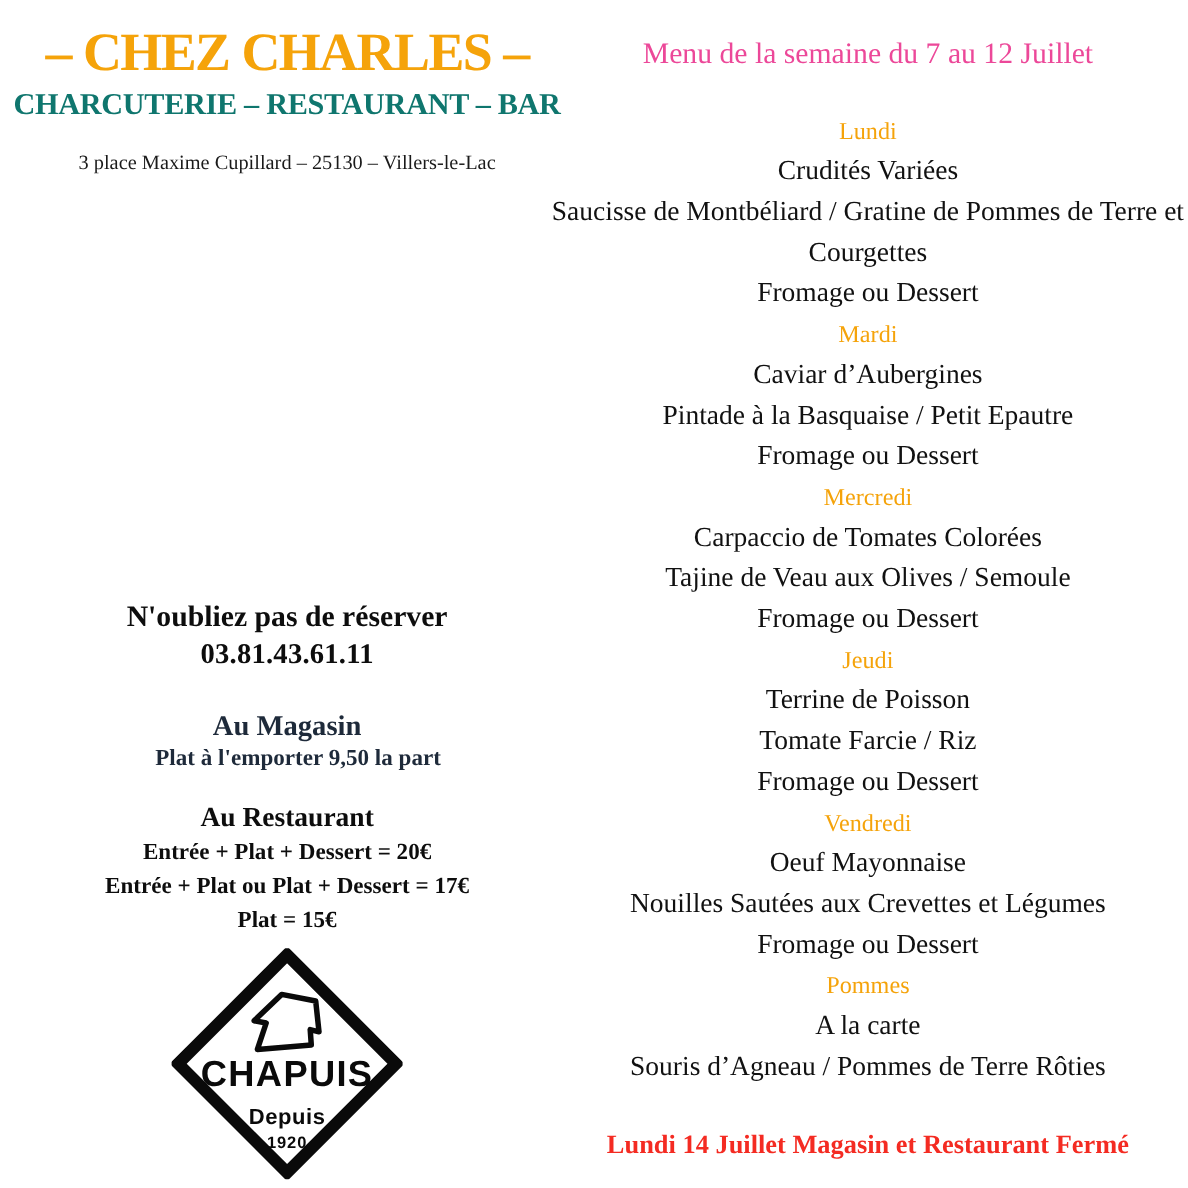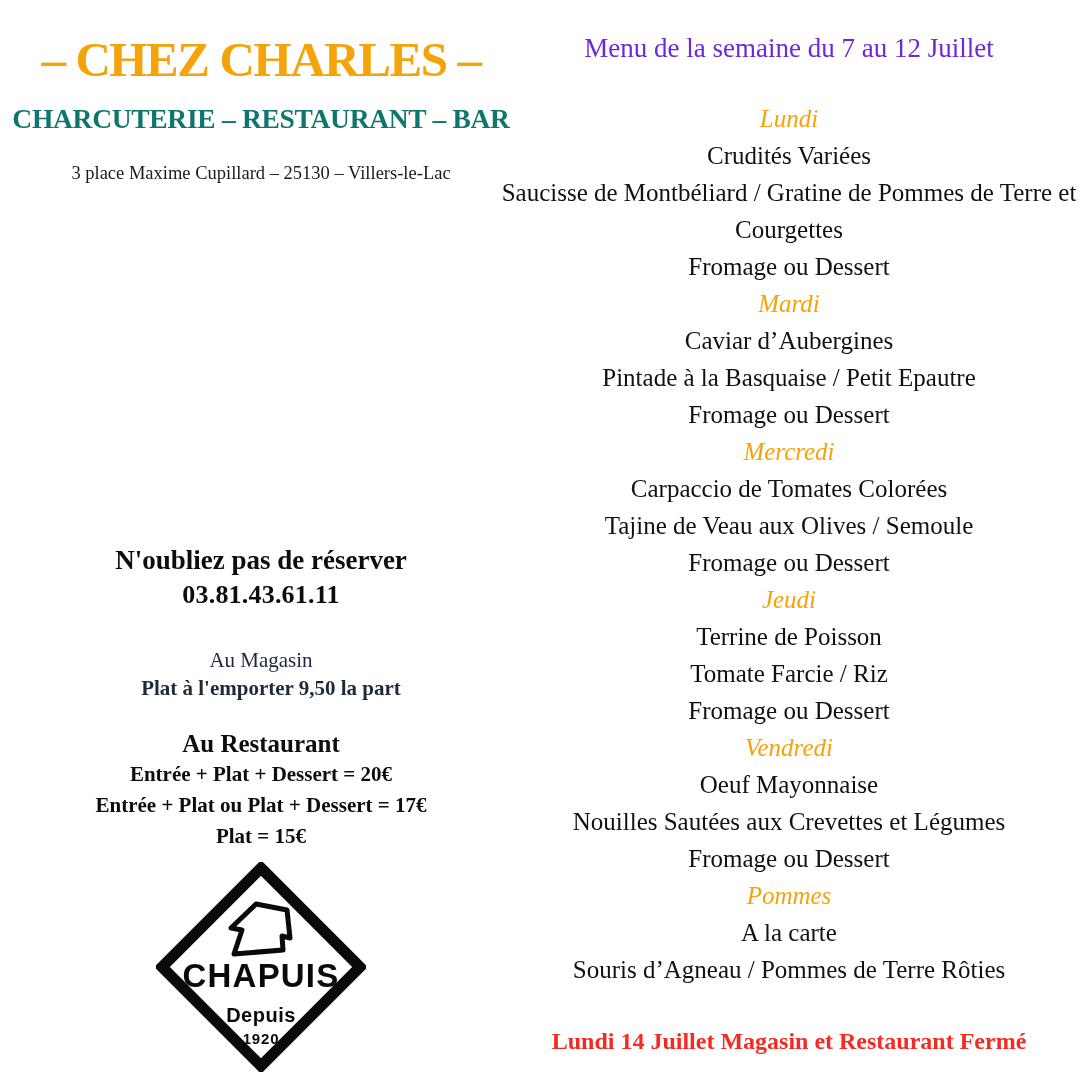--- a/index.html
+++ b/index.html
@@ -28,21 +28,21 @@
   .left-col {
     position: absolute;
     left: 0;
     top: 0;
     width: 522px;
     height: 1080px;
     text-align: center;
   }
 
   .brand-title {
-    margin: 12px;
+    margin: 0;
     padding-top: 22px;
     font-size: 49px;
     font-weight: 700;
     letter-spacing: -1.4px;
     color: #f5a30a;
     line-height: 1.05;
     white-space: nowrap;
   }
 
   .brand-sub {
@@ -111,22 +111,22 @@
 
   
   .magasin {
     position: absolute;
     top: 646px;
     left: 0;
     width: 100%;
     color: #1e2a3a;
   }
   .magasin-title {
-    font-size: 21px;
-    font-weight: 400;
+    font-size: 26px;
+    font-weight: 700;
     line-height: 28px;
   }
   .magasin-line {
     font-size: 21px;
     font-weight: 700;
     line-height: 28px;
     white-space: nowrap;
     padding-left: 20px;
   }
 
@@ -173,38 +173,37 @@
     width: 582px;
     height: 1080px;
     text-align: center;
   }
 
   .menu-header {
     margin: 0;
     padding-top: 31px;
     font-size: 27px;
     line-height: 34px;
-    color: #6d28d9;
+    color: #ec4899;
     white-space: nowrap;
   }
 
   .menu-days {
     position: absolute;
     top: 100px;
     left: 0;
     width: 100%;
   }
 
   .day-block { margin: 0; }
 
   .day-name {
-    font-size: 25px;
+    font-size: 22px;
     line-height: 37px;
     color: #f5a30a;
-    font-style: italic;
   }
 
   .dish {
     font-size: 25px;
     line-height: 37px;
     color: #111;
   }
   .dish.wide {
     padding: 0 2px;
   }

